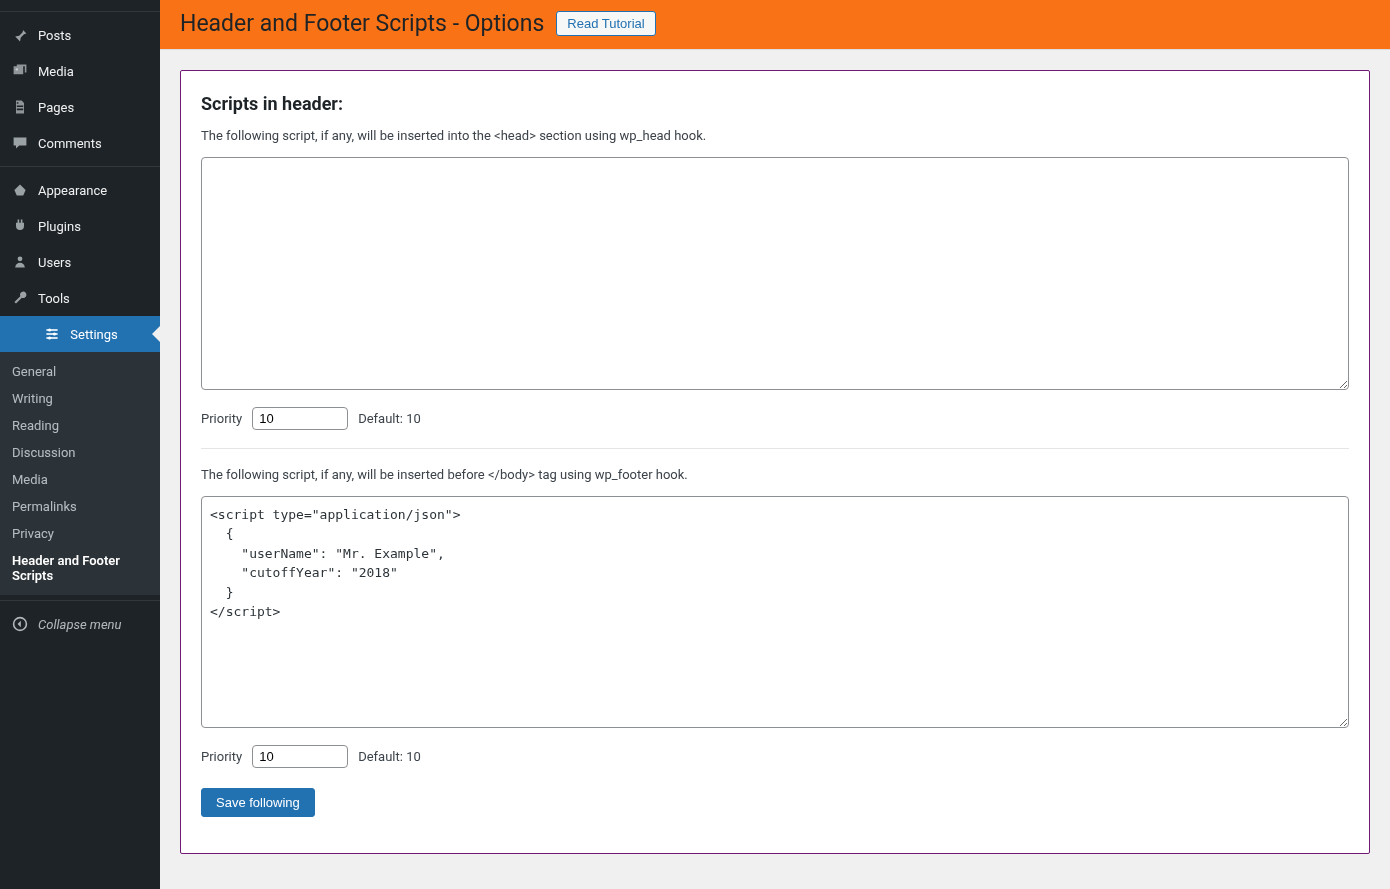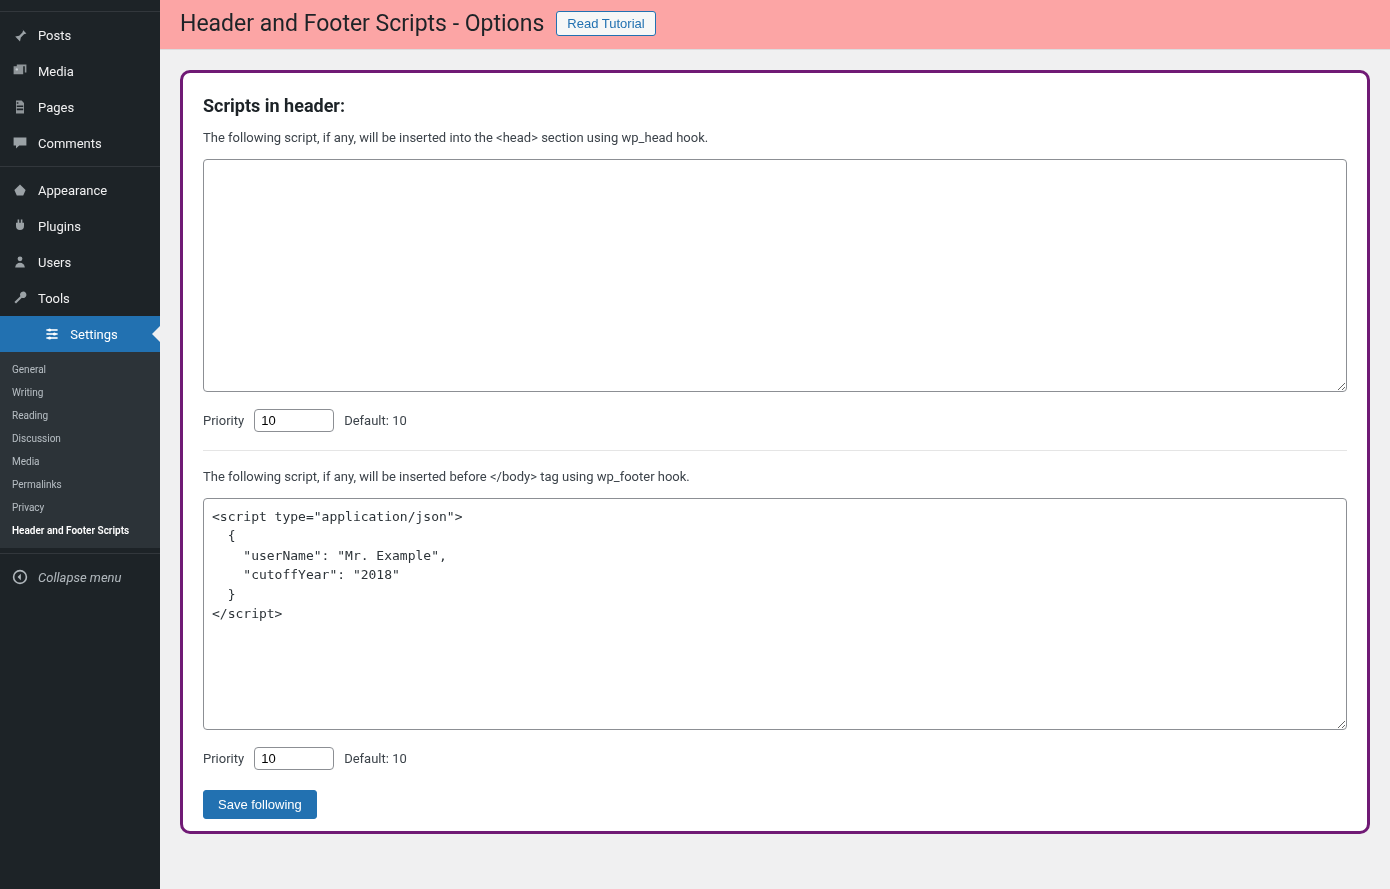--- a/index.html
+++ b/index.html
@@ -51,21 +51,21 @@
   border-right-color: #f0f0f1;
 }
 .submenu {
   background: #2c3338;
   padding: 6px 0;
 }
 .submenu-item {
   padding: 6px 12px;
   color: rgba(240,246,252,0.7);
   cursor: pointer;
-  font-size: 10px;
+  font-size: 13px;
 }
 .submenu-item.current {
   color: #fff;
   font-weight: 600;
 }
 .sidebar-sep {
   border-top: 1px solid #32373c;
   margin: 5px 0;
 }
 .collapse {
@@ -80,44 +80,44 @@
 .main {
   flex: 1;
   min-width: 0;
 }
 .header {
   padding: 10px 20px 12px;
   display: flex;
   align-items: center;
   gap: 12px;
   border-bottom: 1px solid #dcdcde;
-  background: #fca5a5;
+  background: #f97316;
 }
 .page-title {
   font-size: 23px;
   font-weight: 400;
   color: #1d2327;
 }
 .tutorial-btn {
   border: 1px solid #2271b1;
   color: #2271b1;
   background: #f6f7f7;
   padding: 4px 10px;
   font-size: 13px;
   border-radius: 3px;
   cursor: pointer;
 }
 .content {
   padding: 20px;
 }
 .card {
   background: #fff;
-  border: 3px solid #701a75;
-  border-radius: 10px;
-  padding: 12px 20px 12px;
+  border: 1px solid #701a75;
+  border-radius: 2px;
+  padding: 12px 20px 36px;
 }
 .section-title {
   font-size: 18px;
   font-weight: 700;
   color: #1d2327;
   margin: 10px 0 14px;
 }
 .section-desc {
   font-size: 13px;
   color: #3c434a;
@@ -138,21 +138,21 @@
 .footer-area { border: 2px solid #2271b1; border-radius: 4px; }
 .priority-row {
   display: flex;
   align-items: center;
   gap: 10px;
   margin-top: 14px;
   font-size: 13px;
   color: #3c434a;
 }
 .priority-input {
-  width: 80px;
+  width: 96px;
   padding: 3px 6px;
   border: 1px solid #8c8f94;
   border-radius: 4px;
   font-size: 13px;
 }
 hr.divider {
   border: none;
   border-top: 1px solid #e5e5e5;
   margin: 18px 0;
 }

